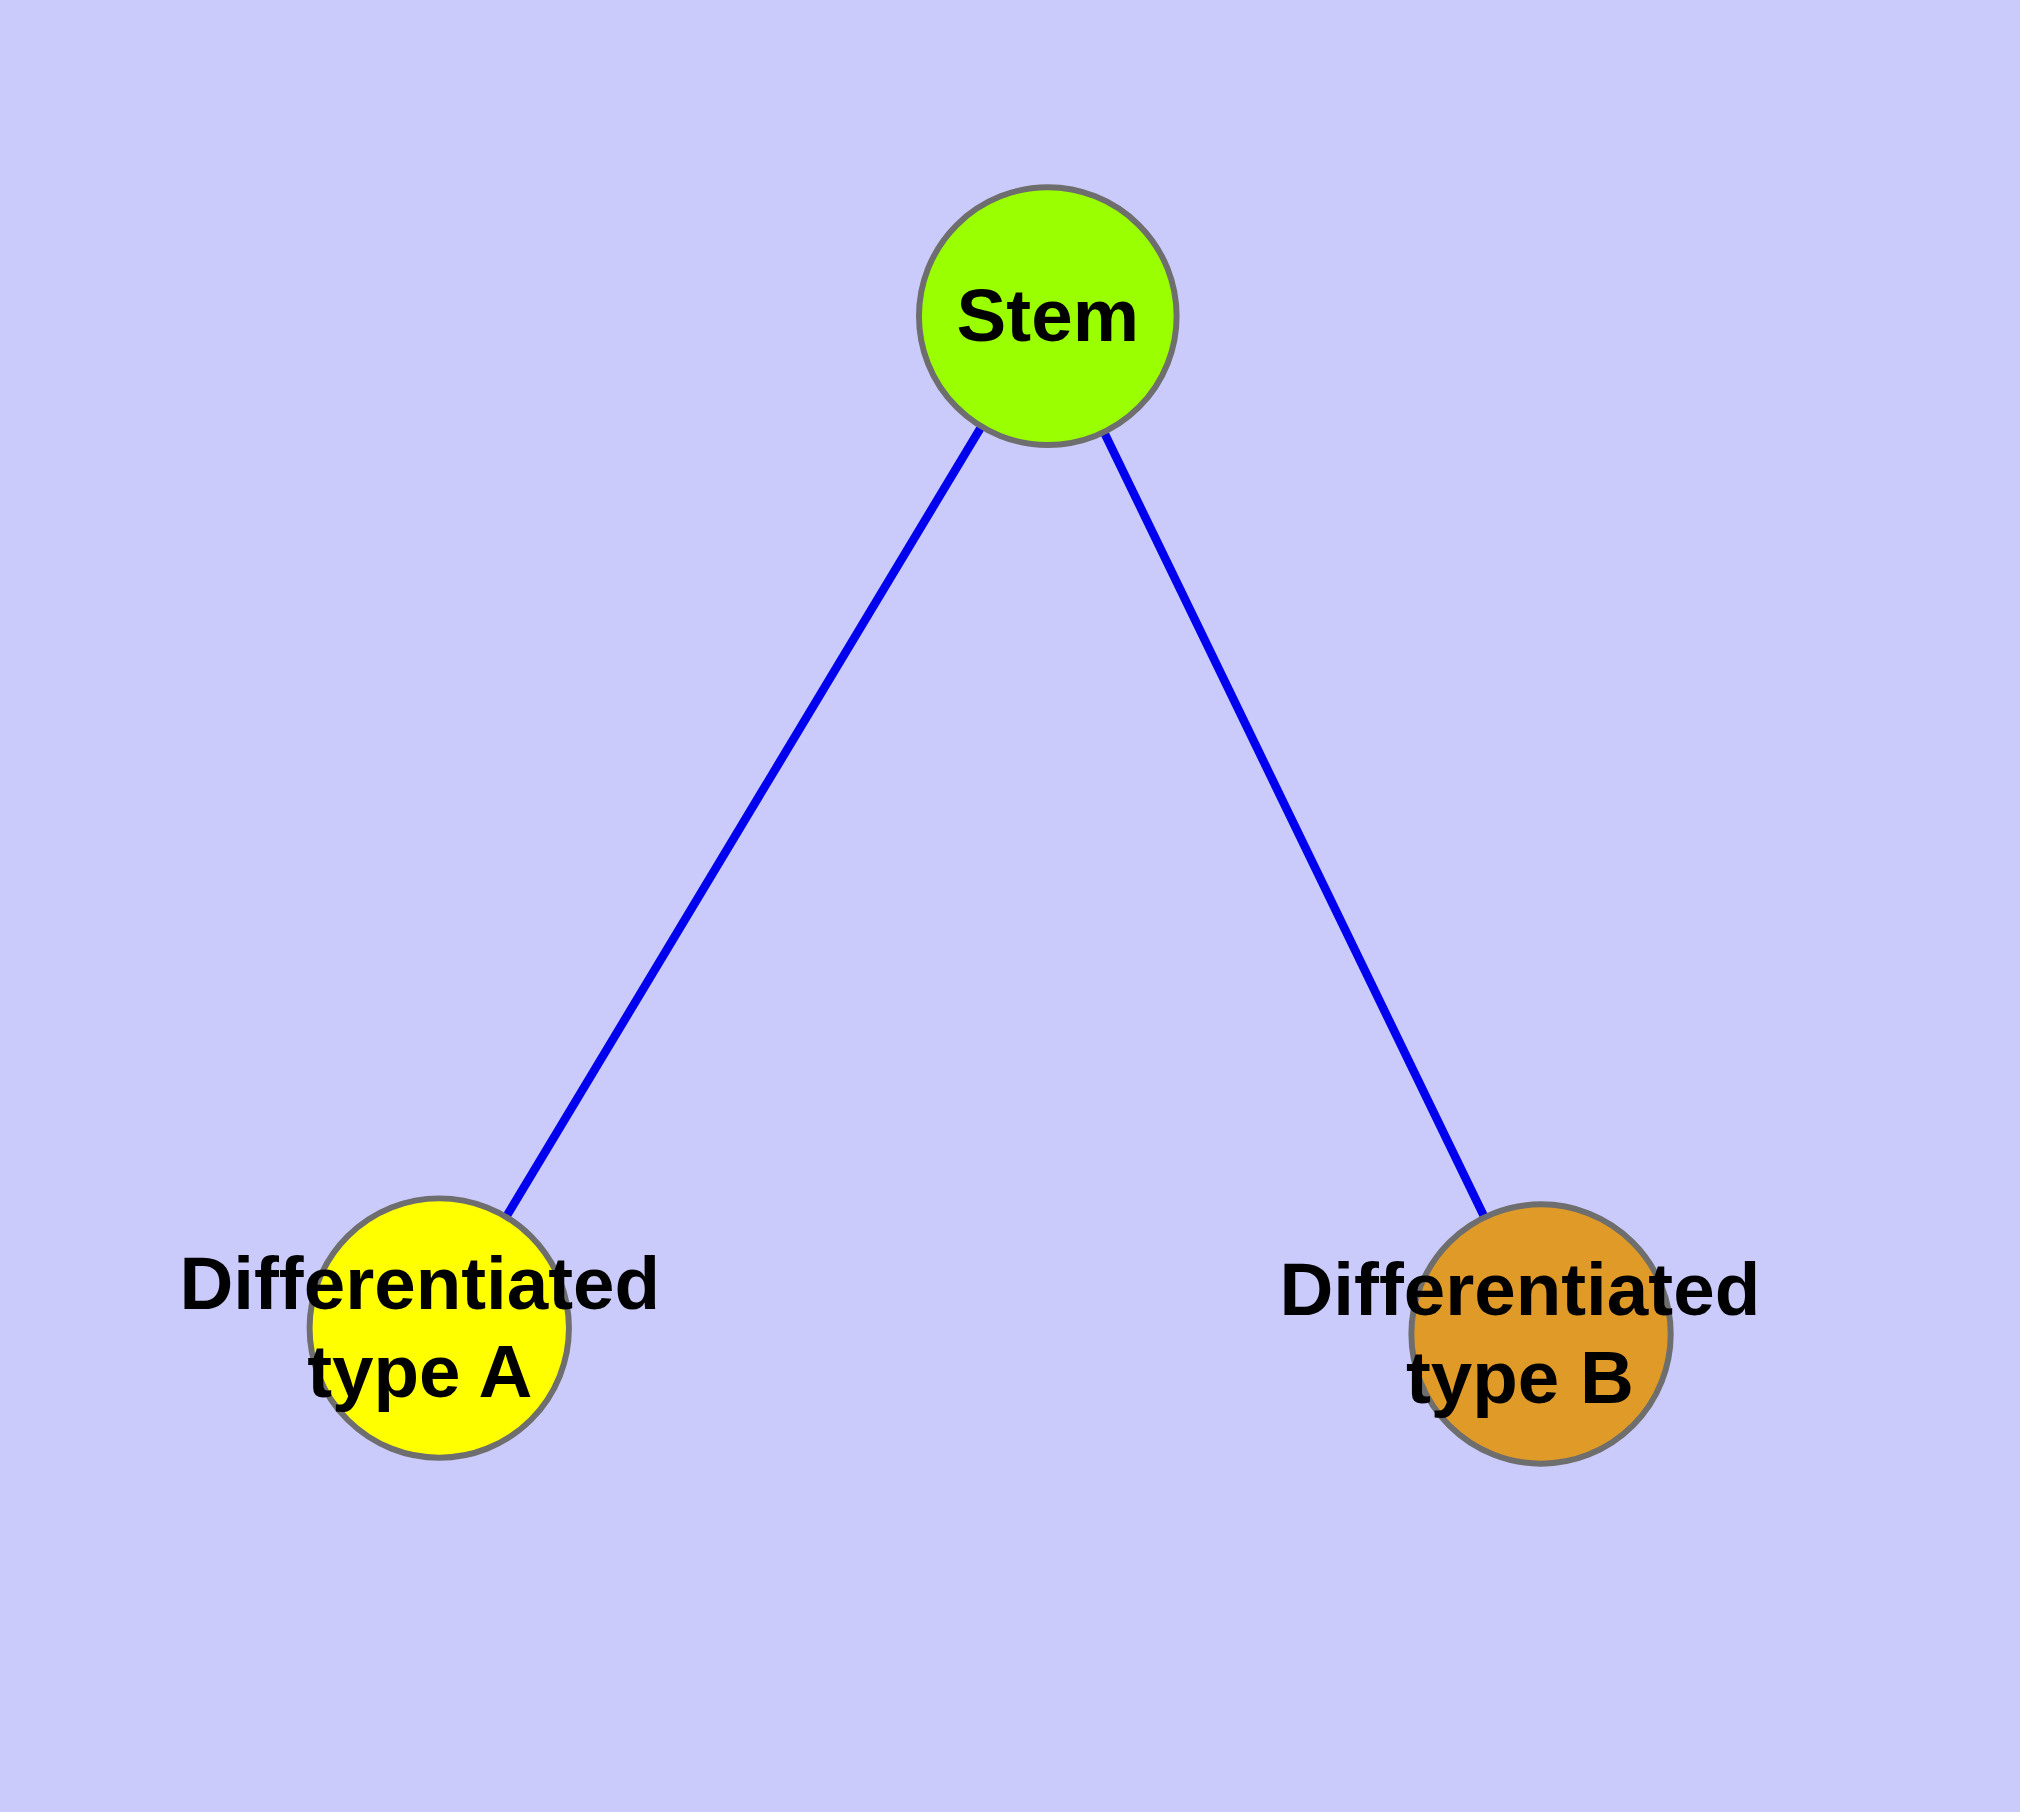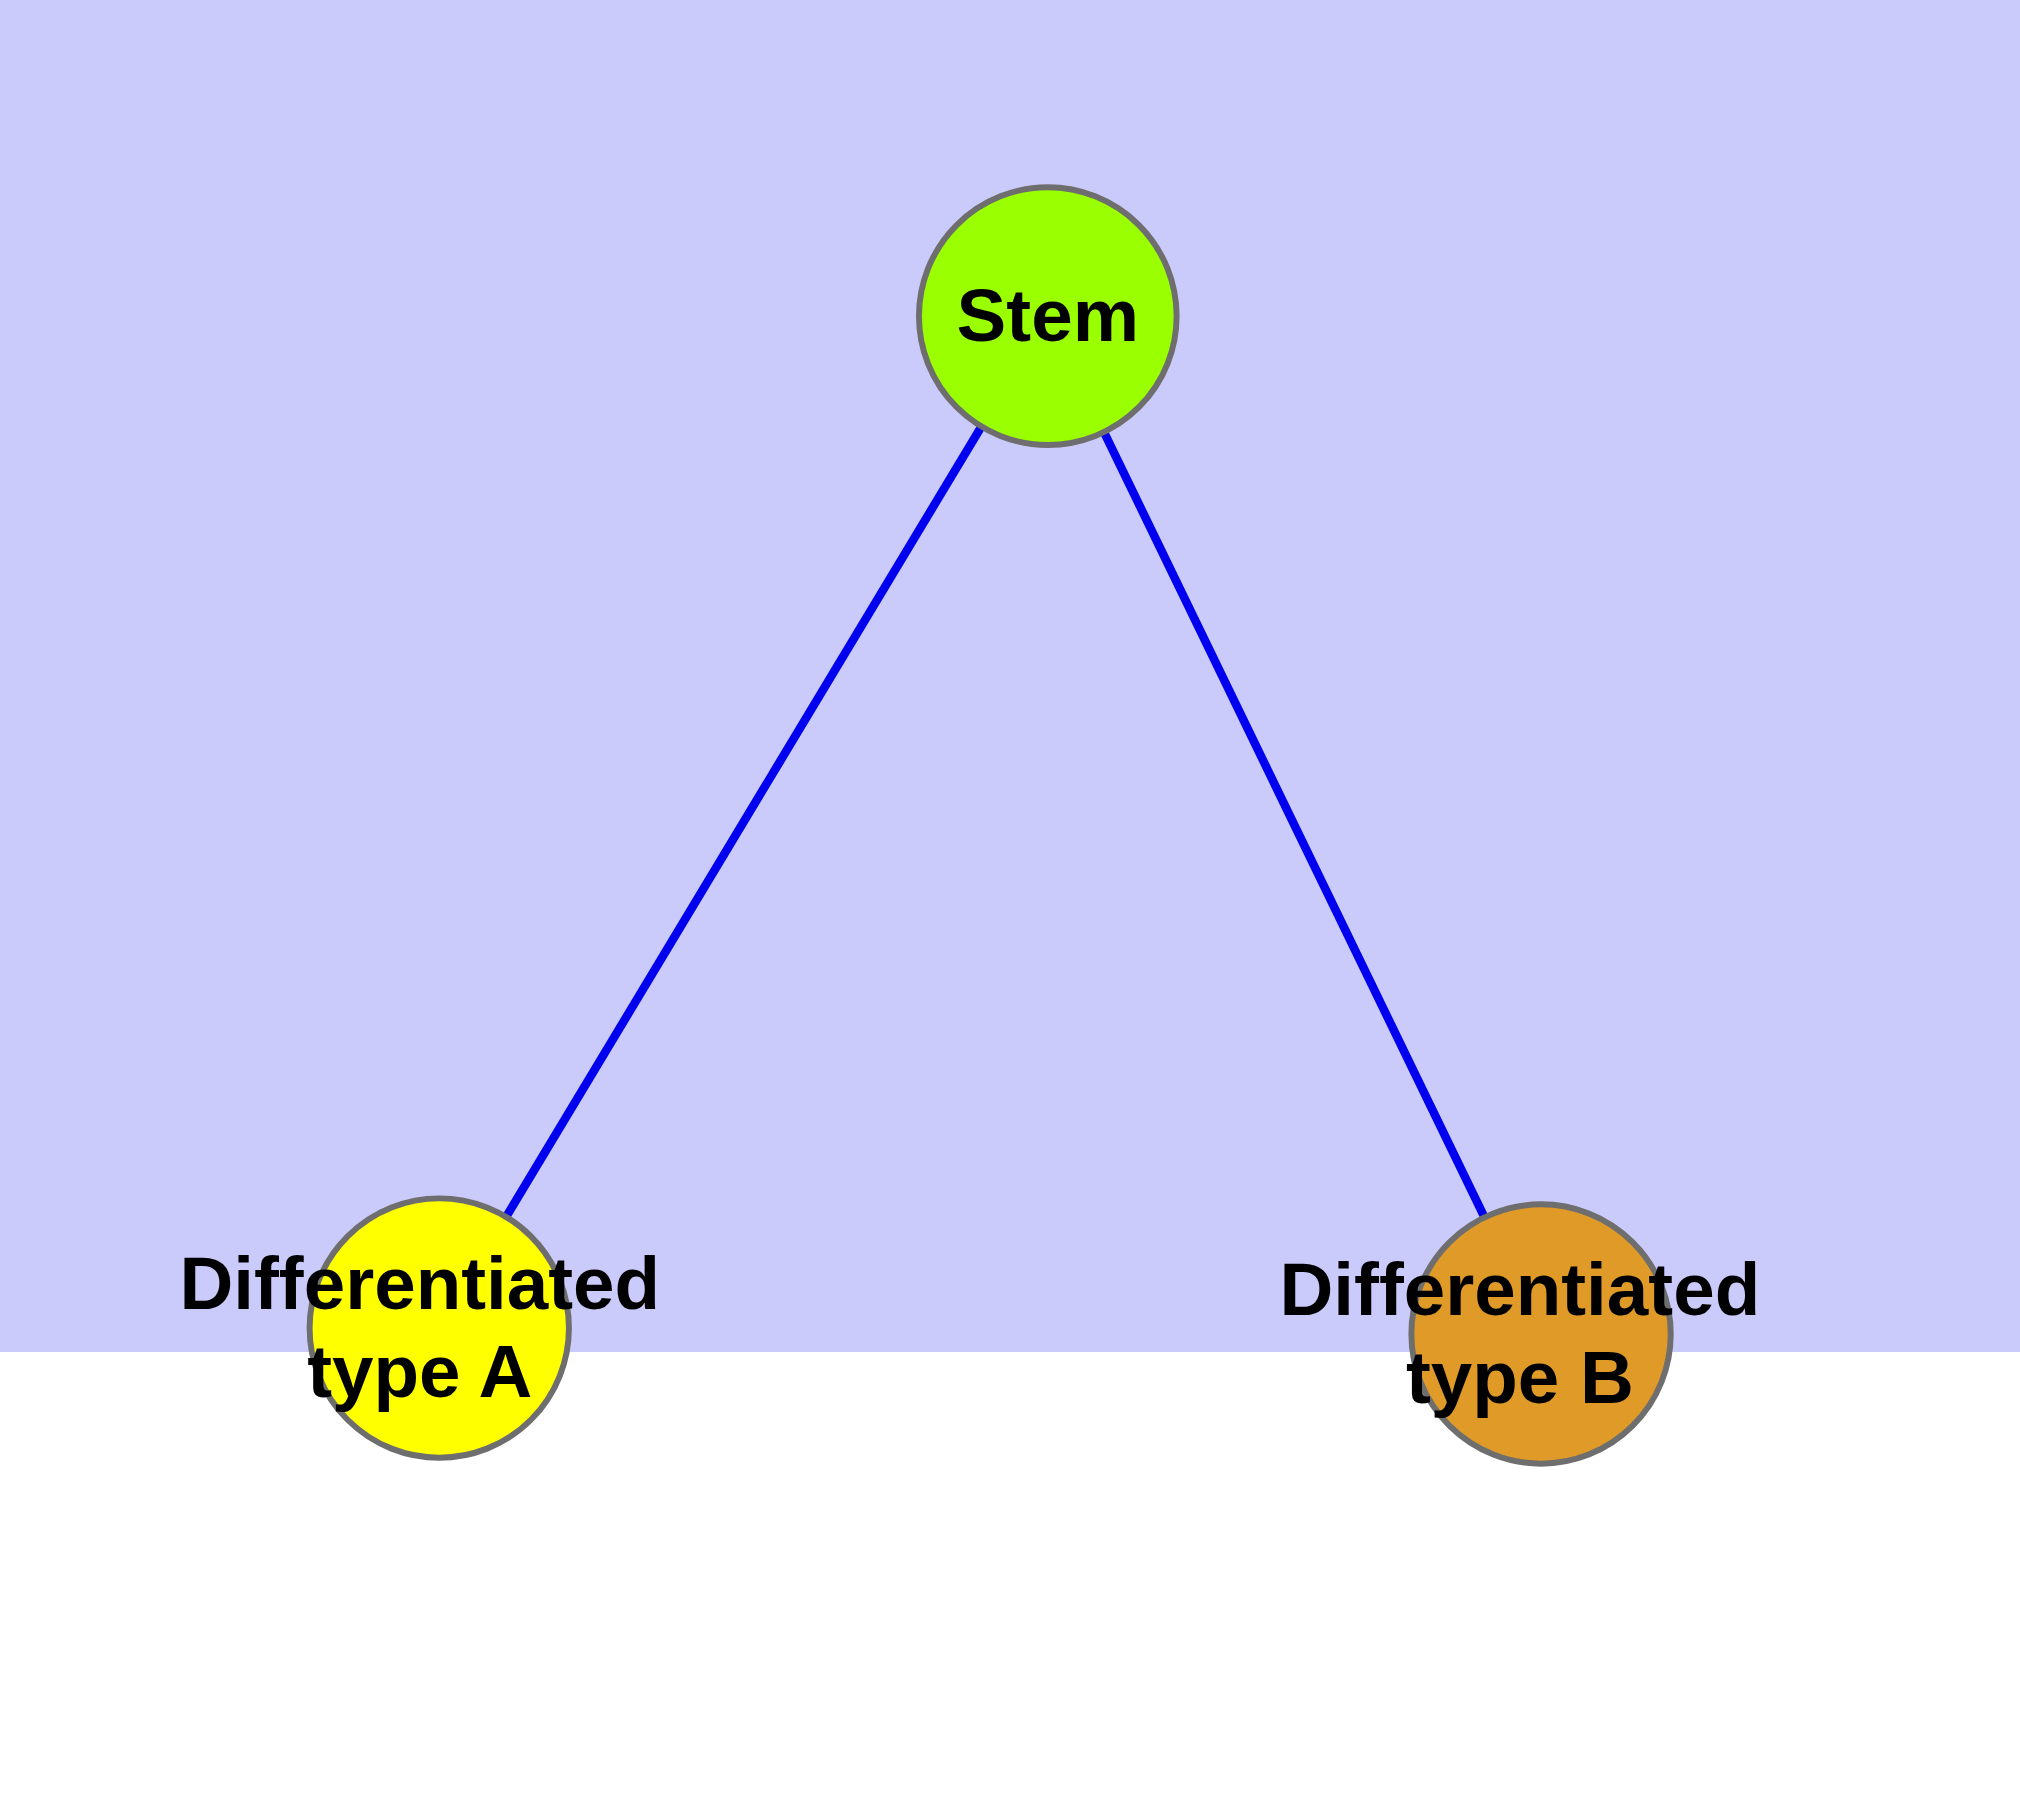--- a/index.html
+++ b/index.html
@@ -28,21 +28,21 @@
   .node-label-text {
     font-family: "Liberation Sans", sans-serif;
     font-weight: bold;
     fill: #000000;
     font-size: 88px;
   }
 </style>
 </head>
 <body>
 
-<div id="canvas" style="width: 2021px; height: 1352px; background: rgb(203, 203, 251);">
+<div id="canvas" style="width: 2021px; height: 1812px; background: rgb(203, 203, 251);">
 
   <svg id="graph-svg" viewBox="0 0 2384 2138" style="width: 2021px; height: 1812px;">
 
     <g>
       <line x1="1236" y1="373" x2="518" y2="1567" id="edge0" stroke="#0000ee" stroke-width="10" stroke-linecap="butt"></line>
       <line x1="1236" y1="373" x2="1818" y2="1574" id="edge1" stroke="#0000ee" stroke-width="10" stroke-linecap="butt"></line>
     </g>
 
     <g>
       <circle id="node0-circle" cx="1236" cy="373" r="152" fill="#9aff00" stroke="#6e6e6e" stroke-width="7"></circle>

